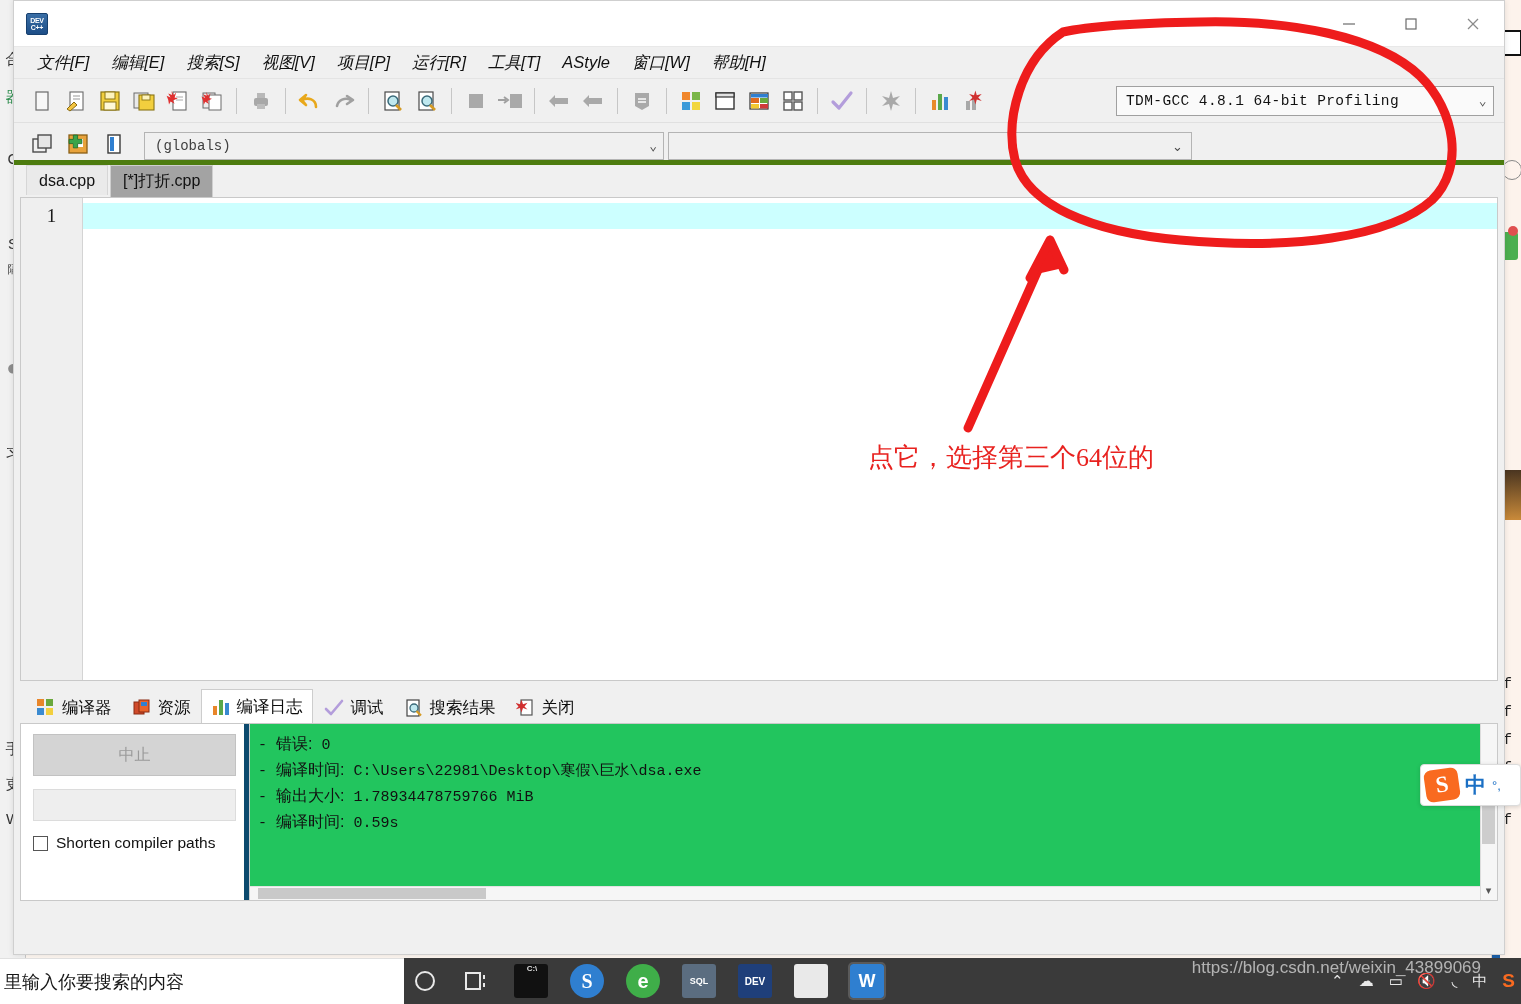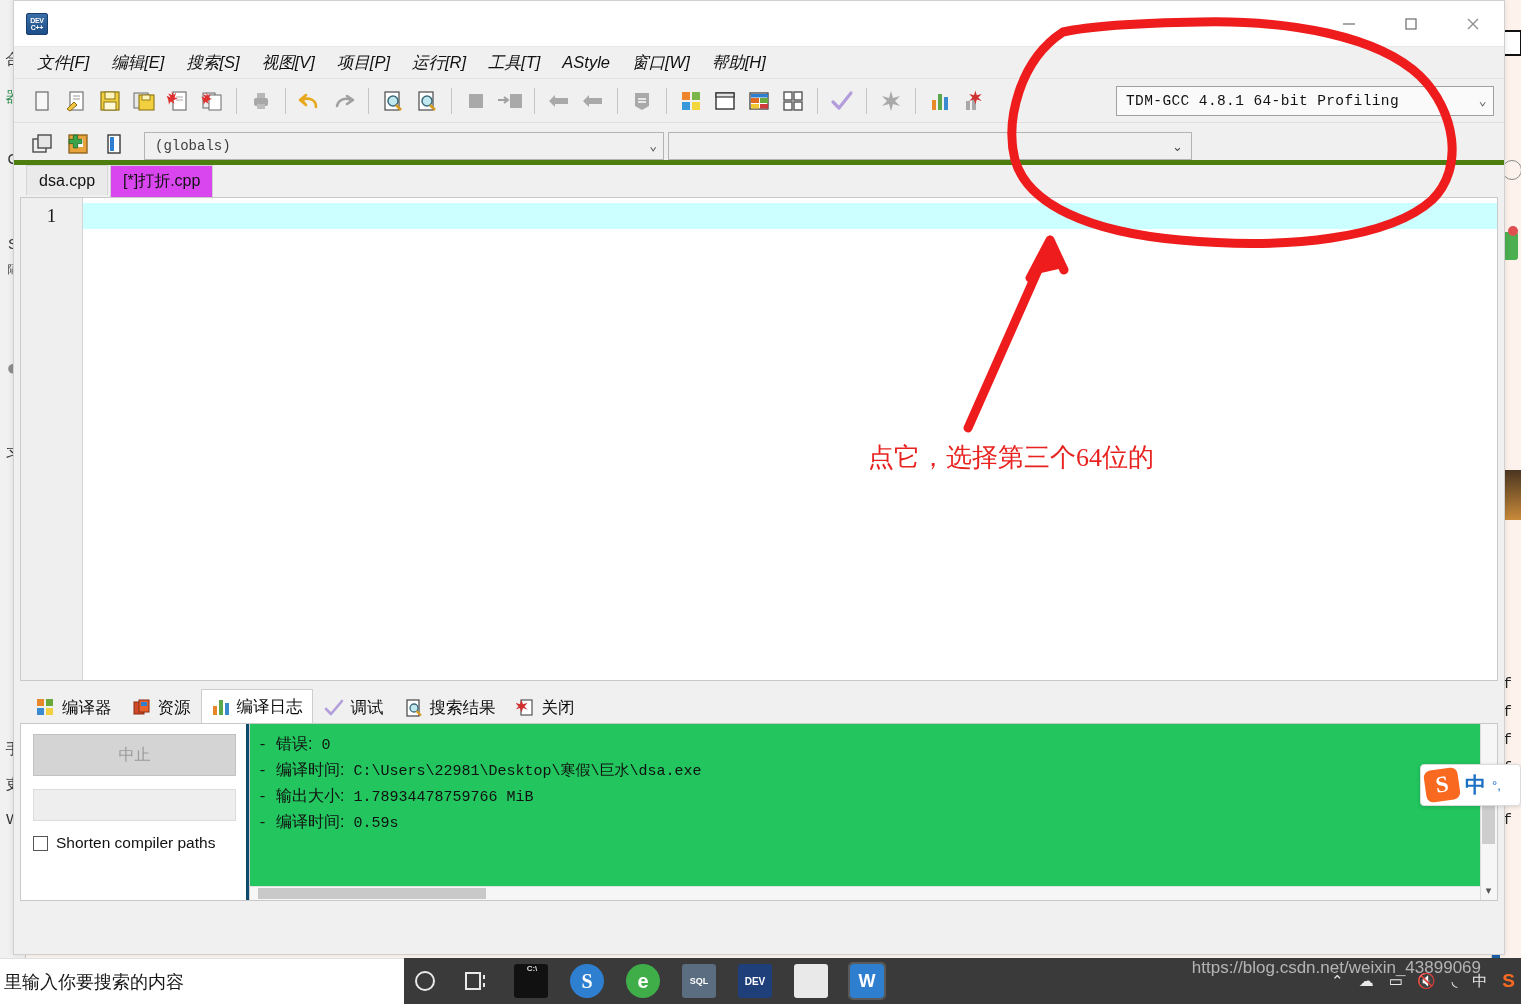--- a/index.html
+++ b/index.html
@@ -123,21 +123,21 @@
   #edit-tabs {
     height:32px; background:#f0f0f0; display:flex; 
     padding-left:12px;
   }
   .edit-tab {
     height:30px; padding:0 12px; display:flex; align-items:center;
     font-size:16px; color:#111; background:#eaeaea;
     border:1px solid #d6d6d6; border-bottom:none; margin-right:2px;
     white-space:nowrap;
   }
-  .edit-tab.active { background:#d946ef; border-color:#cfcfcf; height:32px; }
+  .edit-tab.active { background:#a3a3a3; border-color:#cfcfcf; height:32px; }
 
   
   #editor-area {
     position:relative; height:484px; background:#ffffff;
     border:1px solid #c9c9c9; margin:0 6px;
     display:flex; overflow:hidden;
   }
   #gutter {
     width:62px; background:#efefef; border-right:1px solid #d4d4d4;
     padding-top:5px;
@@ -172,21 +172,21 @@
   .panel-tab.active { background:#ffffff; border-color:#cdcdcd; height:34px; }
   .panel-tab svg { display:block; }
 
   
   #panel-body {
     height:178px; background:#ffffff; margin:0 6px;
     border:1px solid #c9c9c9; display:flex; overflow:hidden;
   }
   #panel-left {
     width:228px; padding:10px 12px; background:#ffffff;
-    border-right:3px solid #0c4a6e;
+    border-right:5px solid #0c4a6e;
     text-align:center;
   }
   #abort-btn {
     width:203px; height:42px; background:#d4d4d4; border:1px solid #c2c2c2;
     display:flex; align-items:center; justify-content:center;
     font-size:16px; color:#9a9a9a;
   }
   #progressbar {
     width:203px; height:32px; margin-top:13px;
     background:#eeeeee; border:1px solid #dcdcdc;

